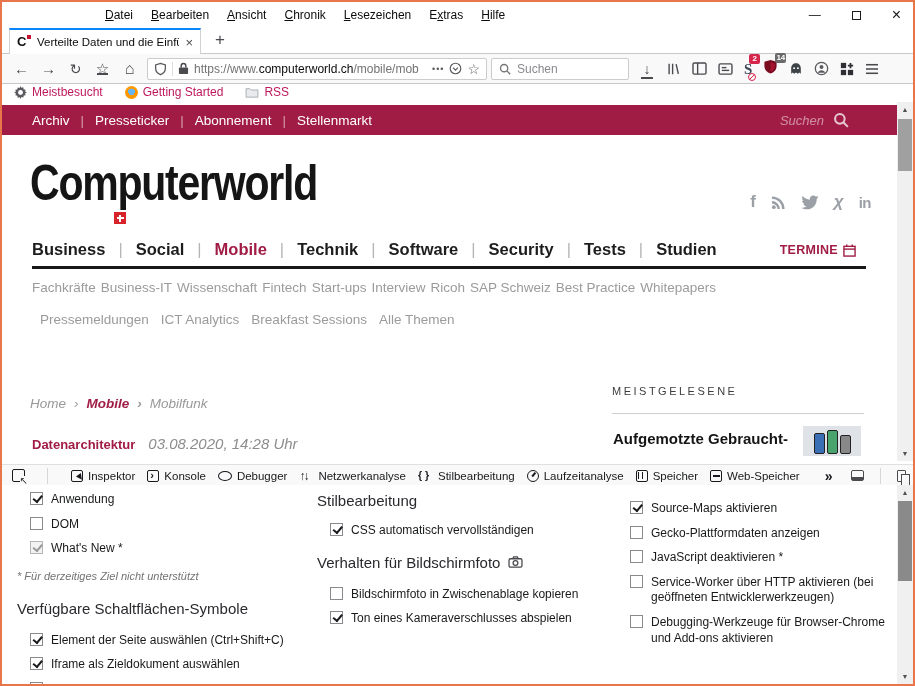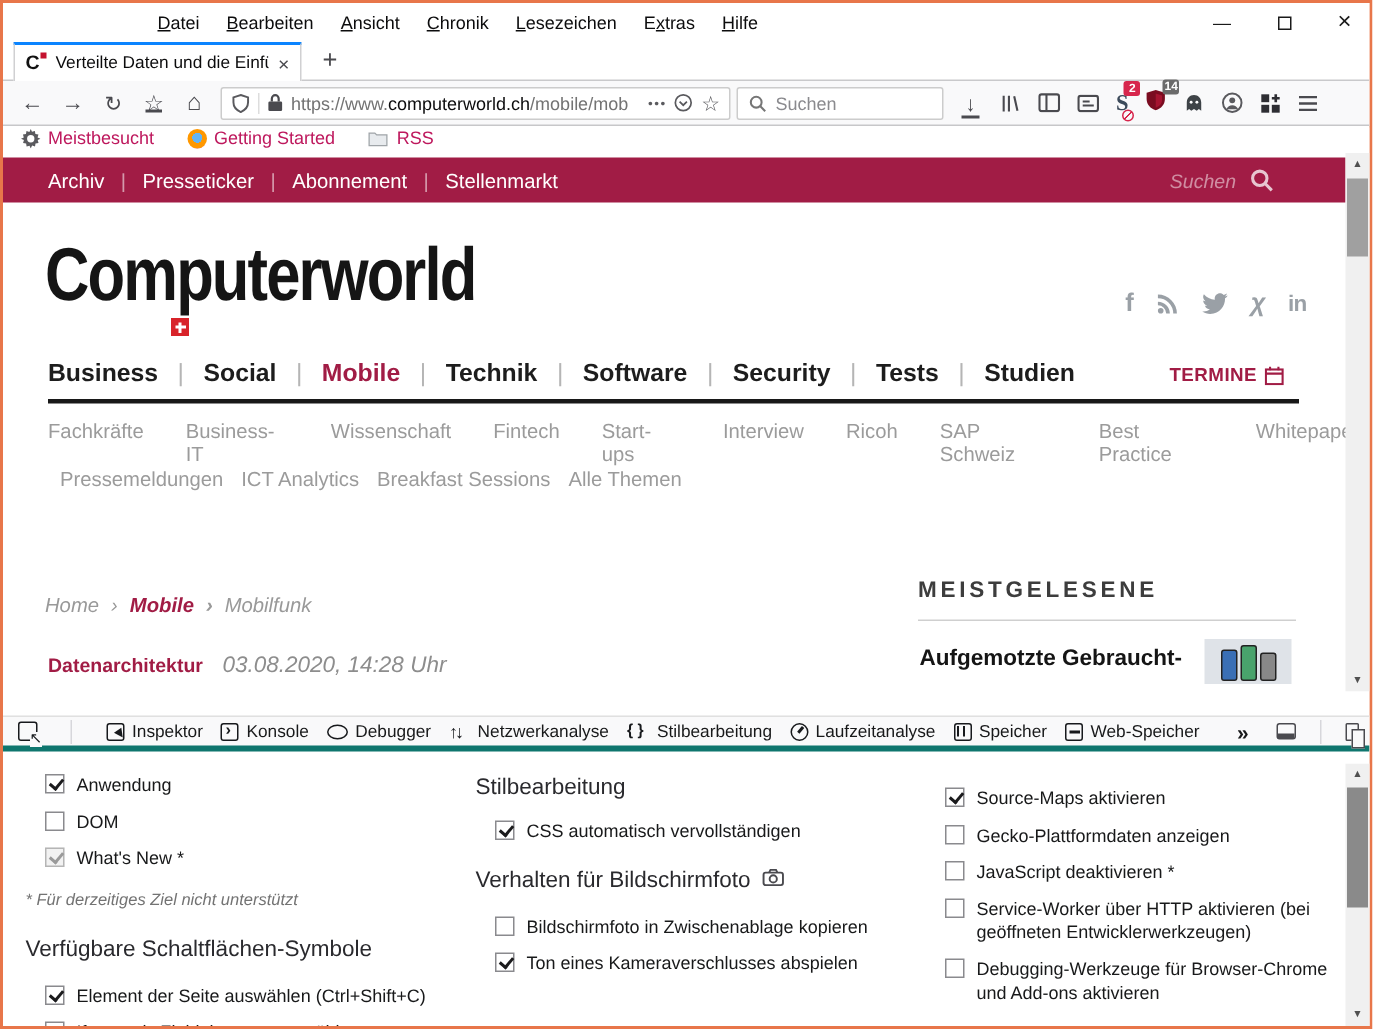--- a/index.html
+++ b/index.html
@@ -71,29 +71,29 @@
   .social-f { font-size: 17px; font-weight: bold; }
   .social-x { font-size: 17px; font-weight: bold; font-style: italic; }
   .social-in { font-size: 15px; font-weight: bold; letter-spacing: -.5px; }
 
   #main-nav { position: absolute; left: 30px; top: 138px; display: flex; align-items: center; font-size: 16.5px; font-weight: bold; color: #1d1d1d; }
   .mn-item::after { content: "|"; margin: 0 13px; color: #b5b5b5; font-weight: normal; }
   .mn-item:last-of-type::after { content: none; }
   .mn-item.active { color: var(--brand_red, #a11c45); }
   #termine { position: absolute; right: 57px; top: 141px; display: flex; align-items: center; gap: 5px; color: var(--brand_red, #a11c45); font-size: 12.5px; font-weight: bold; letter-spacing: .3px; }
   #black-rule { position: absolute; left: 30px; right: 47px; top: 164px; height: 3px; background: #181818; }
-  #subnav1 { position: absolute; left: 30px; top: 178px; display: flex; gap: 28px; font-size: 13.5px; color: #9b9b9b; }
+  #subnav1 { position: absolute; left: 30px; top: 178px; display: flex; gap: 5px; font-size: 13.5px; color: #9b9b9b; }
   #subnav2 { position: absolute; left: 38px; top: 210px; display: flex; gap: 12px; font-size: 13.5px; color: #9b9b9b; }
 
   #breadcrumb { position: absolute; left: 28px; top: 294px; display: flex; align-items: center; font-style: italic; font-size: 13.5px; color: #999; }
   .bc-item::after { content: "\203A"; margin: 0 8px; color: #999; }
   .bc-item:last-of-type::after { content: none; }
   .bc-item.accent { color: var(--brand_red, #a11c45); font-weight: bold; }
   .bc-item.current { color: #333; font-weight: bold; }
-  #meist-heading { position: absolute; left: 610px; top: 283px; font-size: 15px; letter-spacing: 2.5px; color: #3d3d3d; font-weight: bold; }
+  #meist-heading { position: absolute; left: 610px; top: 283px; font-size: 11px; letter-spacing: 2.5px; color: #3d3d3d; font-weight: normal; }
   #meist-rule { position: absolute; left: 610px; top: 311px; width: 252px; height: 1px; background: #cfcfcf; }
 
   #article-meta { position: absolute; left: 30px; top: 333px; display: flex; align-items: baseline; gap: 13px; }
   #article-category { color: var(--brand_red, #a11c45); font-weight: bold; font-size: 13px; }
   #article-date { color: #8d8d8d; font-size: 15px; font-style: italic; }
   #sidebar-article { position: absolute; left: 611px; top: 328px; font-size: 15px; font-weight: bold; color: #151515; }
   #sidebar-thumb { position: absolute; left: 801px; top: 324px; width: 58px; height: 30px; background: #dfe3e8; display: flex; align-items: flex-end; justify-content: center; gap: 2px; padding: 2px; }
   .phone { width: 11px; border: 1px solid #222; border-radius: 2px; }
   .phone1 { height: 21px; background: #3a6fb5; }
   .phone2 { height: 24px; background: #49a36c; }
@@ -101,21 +101,21 @@
 
   .scrollbar { position: absolute; right: 0; width: 16px; background: #f0f0f0; }
   #content-scrollbar { top: 0; height: 100%; }
   .sb-arrow { position: absolute; left: 0; width: 16px; height: 15px; font-size: 7px; color: #505050; text-align: center; line-height: 15px; }
   .sb-up { top: 0; } .sb-down { bottom: 0; }
   .sb-thumb { position: absolute; left: 1px; width: 14px; background: #a0a0a0; }
   #cs-thumb { top: 17px; height: 52px; }
 
   
   #devtools { position: absolute; top: 459px; left: 0; right: 0; height: 223px; background: #fff; }
-  #dt-toolbar { position: absolute; top: 16px; left: 0; right: 0; height: 24px; background: #f9f9fa; border-top: 1px solid #e0e0e0; border-bottom: 4px solid #0f766e; display: flex; align-items: center; padding: 0 5px; gap: 12px; }
+  #dt-toolbar { position: absolute; top: 3px; left: 0; right: 0; height: 24px; background: #f9f9fa; border-top: 1px solid #e0e0e0; border-bottom: 2px solid #0f766e; display: flex; align-items: center; padding: 0 5px; gap: 12px; }
   #dt-pick { margin: 0 5px; position: relative; width: 13px; height: 13px; border: 1.4px solid #17191c; border-radius: 2px; flex: 0 0 auto; }
   #dt-pick::after { content: "\2196"; position: absolute; right: -4px; bottom: -5px; font-size: 10px; color: #17191c; background: #f9f9fa; line-height: 1; }
   .dt-sep { width: 1px; height: 16px; background: #d7d7db; margin: 0 5px; flex: 0 0 auto; }
   #dt-tabs { display: flex; align-items: center; height: 100%; }
   .dt-tab { display: flex; align-items: center; gap: 5px; padding: 0 6px; height: 100%; font-size: 11.5px; color: #18191a; white-space: nowrap; }
   .dt-overflow { font-size: 14px; color: #18191a; padding: 0 7px; font-weight: bold; }
   #dt-right { margin-left: auto; display: flex; align-items: center; gap: 11px; padding-right: 4px; color: #17191c; }
   .dock-icon { position: relative; width: 13px; height: 11px; border: 1.4px solid #4a4a4f; border-radius: 2px; }
   .dock-icon::after { content: ""; position: absolute; left: 0; right: 0; bottom: 0; height: 3px; background: #4a4a4f; }
   .resp-icon { position: relative; width: 9px; height: 12px; border: 1.4px solid #4a4a4f; border-radius: 1px; margin-right: 5px; }
@@ -135,21 +135,21 @@
   .ic.style-editor-icon { width: 15px; }
   .ic.style-editor-icon::after { content: "{ }"; position: absolute; left: 0; top: -1px; font-size: 10.5px; font-weight: bold; color: #17191c; }
   .ic.performance-icon { border: 1.3px solid #17191c; border-radius: 50%; }
   .ic.performance-icon::after { content: ""; position: absolute; left: 5px; top: 1.5px; width: 1.6px; height: 4.5px; background: #17191c; transform: rotate(40deg); }
   .ic.memory-icon { border: 1.3px solid #17191c; border-radius: 2px; }
   .ic.memory-icon::after { content: ""; position: absolute; left: 1.5px; top: 1.5px; right: 1.5px; bottom: 1.5px; background: repeating-linear-gradient(90deg, #17191c 0 1.5px, transparent 1.5px 4px); }
   .ic.storage-icon { border: 1.3px solid #17191c; border-radius: 2px; }
   .ic.storage-icon::after { content: ""; position: absolute; left: 1.5px; top: 4.5px; right: 1.5px; height: 1.5px; background: #17191c; }
 
   
-  #dt-body { position: absolute; top: 24px; left: 0; right: 0; bottom: 0; overflow: hidden; background: #fff; margin-top: 24px; }
+  #dt-body { position: absolute; top: 24px; left: 0; right: 0; bottom: 0; overflow: hidden; background: #fff; }
   .dt-col { position: absolute; top: 0; display: flex; flex-direction: column; }
   #col-left { left: 10px; width: 295px; padding-top: 7px; }
   #col-mid { left: 310px; width: 295px; padding-top: 6px; }
   #col-right { left: 610px; width: 278px; padding-top: 16px; }
   .dt-item { display: flex; align-items: flex-start; margin-bottom: 9px; padding-left: 18px; font-size: 12px; color: #18191a; line-height: 1.3; }
   .dt-item.header { padding-left: 5px; font-size: 15px; color: #2a2a2e; margin: 0 0 12px 0; }
   .dt-item.header:not(:first-child) { margin-top: 6px; margin-bottom: 14px; }
   .dt-item.note { padding-left: 5px; font-size: 11px; font-style: italic; color: #737373; margin: 3px 0 10px 0; }
   .cb { width: 13px; height: 13px; border: 1px solid #8a8a8e; background: #fff; margin-right: 8px; flex: 0 0 auto; position: relative; }
   .dt-item.checked .cb::after { content: ""; position: absolute; left: 1.5px; top: 2px; width: 7px; height: 3.5px; border-left: 2px solid #1b1b1d; border-bottom: 2px solid #1b1b1d; transform: rotate(-50deg); }

